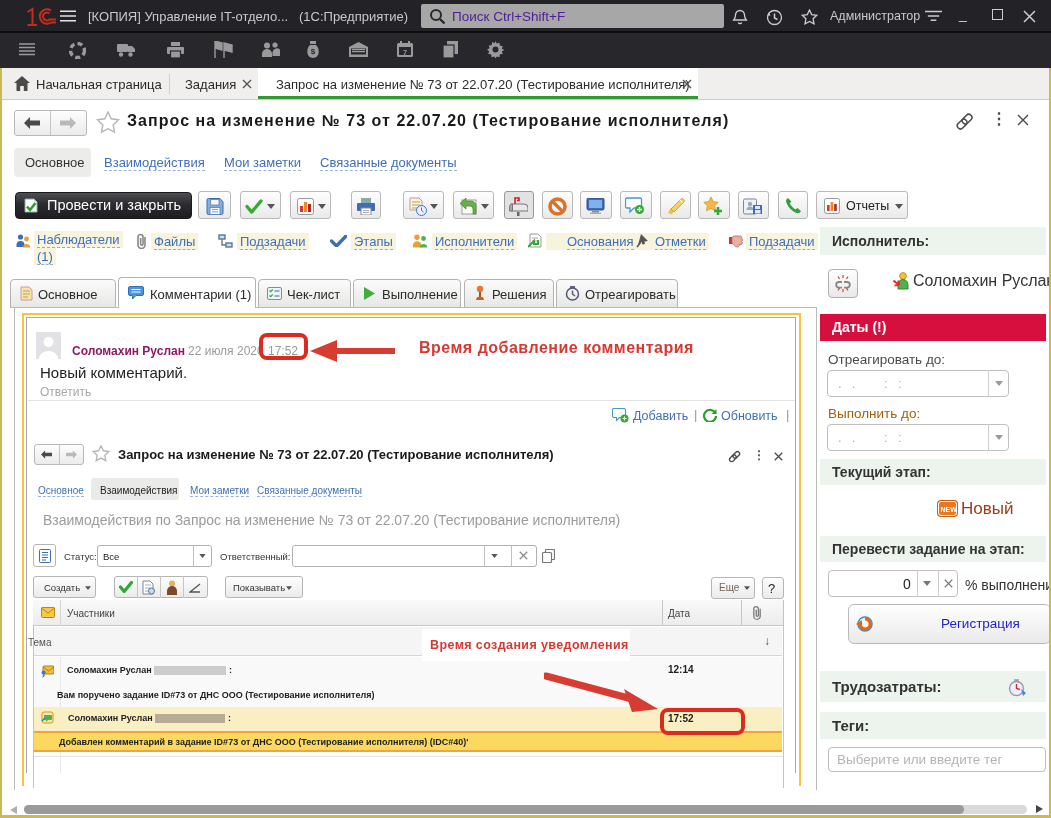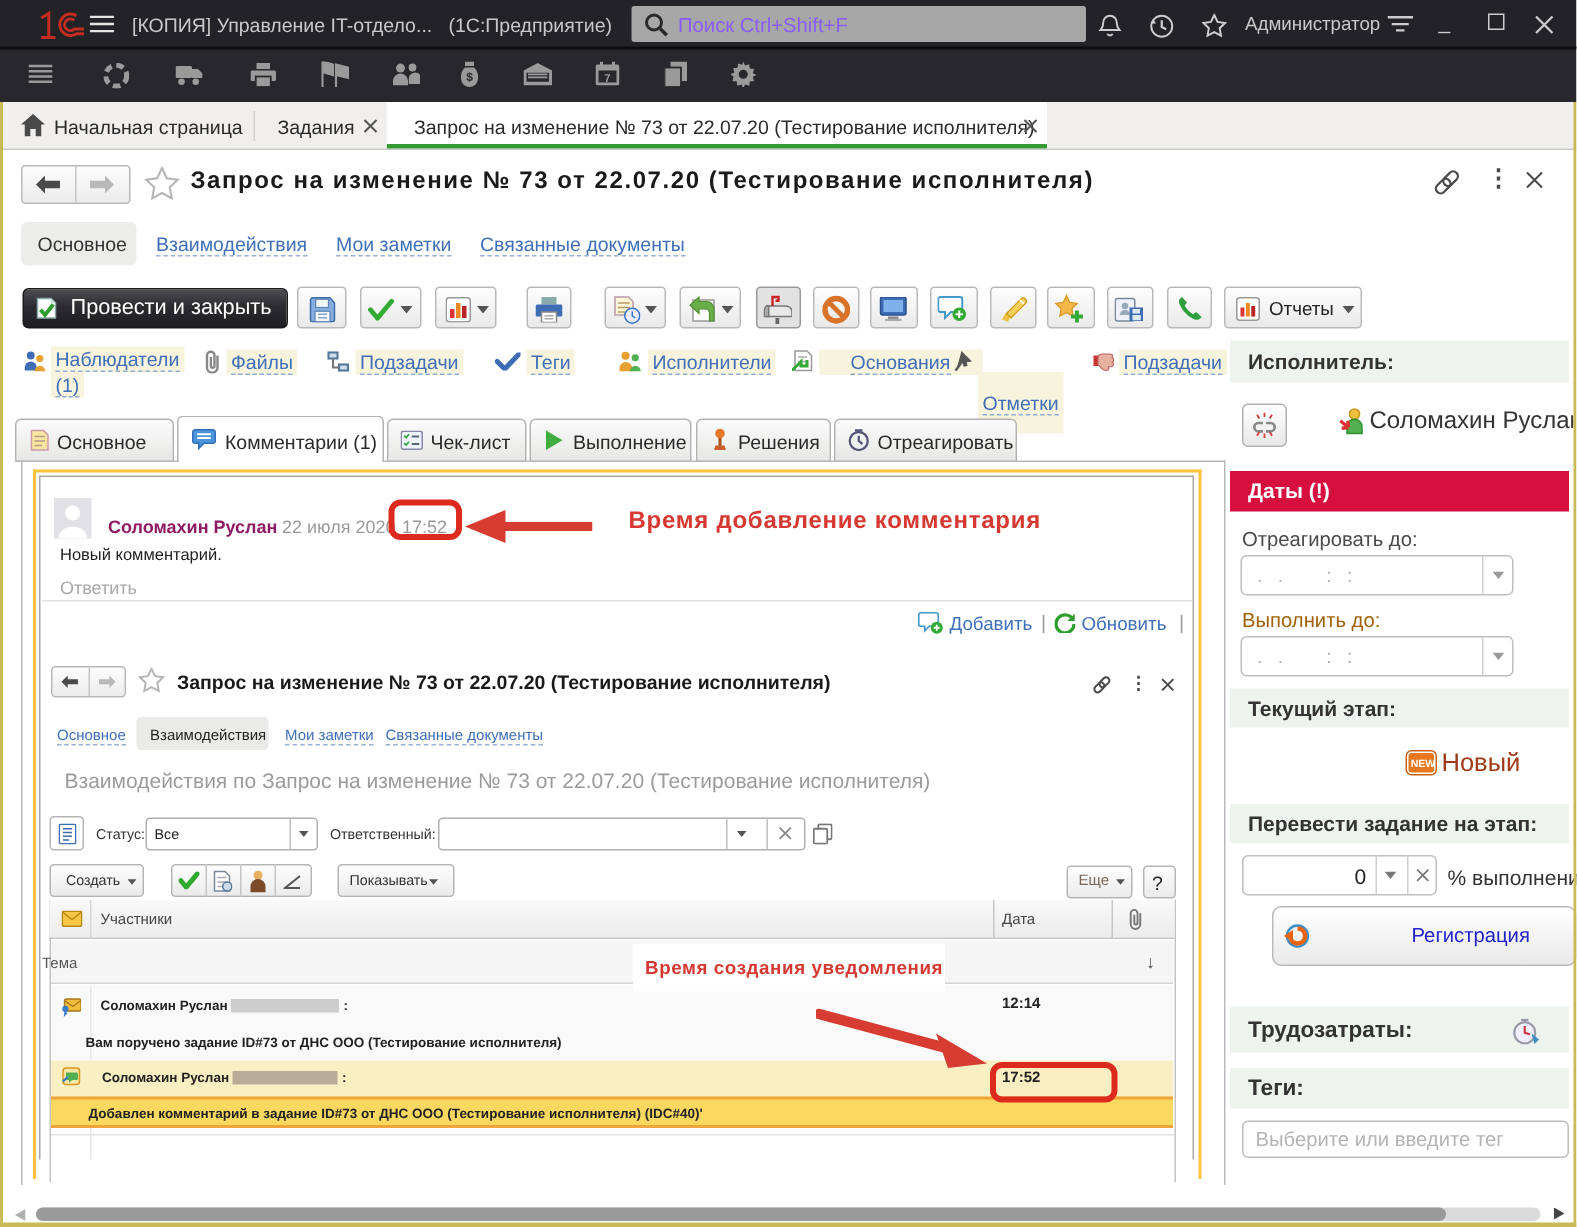--- a/index.html
+++ b/index.html
@@ -34,21 +34,21 @@
 </svg>
 <svg class="ic" style="left:60px;top:9px" width="16" height="14" viewBox="0 0 17 14" stroke="#e4e4e4" stroke-width="1.6">
     <path d="M0 2h17M0 7h17M0 12h17"></path>
   </svg>
 <div class="abs ttext" style="left:88px;top:9px">[КОПИЯ] Управление IT-отдело...&nbsp;&nbsp;&nbsp;(1С:Предприятие)</div>
 <div class="abs searchbox"></div>
 <svg class="ic" style="left:429px;top:8px" width="17" height="17" viewBox="0 0 17 17">
     <circle cx="7" cy="7" r="5" fill="none" stroke="#2a2a2a" stroke-width="2"></circle>
     <path d="M11 11 L15.5 15.5" stroke="#2a2a2a" stroke-width="2.4"></path>
   </svg>
-<div class="abs" style="left:452px;top:9px;font-size:13.5px;color:#8b5cf6">Поиск Ctrl+Shift+F</div>
+<div class="abs" style="left:452px;top:9px;font-size:13.5px;color:#4c1d95">Поиск Ctrl+Shift+F</div>
 <svg class="ic" style="left:732px;top:9px" width="16" height="16" viewBox="0 0 16 16" fill="none" stroke="#cdcdcd" stroke-width="1.3">
     <path d="M8 1.5 a4.5 4.5 0 0 1 4.5 4.5 c0 3 1.2 4.3 1.8 5 H1.7 c0.6-0.7 1.8-2 1.8-5 A4.5 4.5 0 0 1 8 1.5 z"></path>
     <path d="M6.3 13.5 a1.8 1.8 0 0 0 3.4 0"></path>
   </svg>
 <svg class="ic" style="left:766px;top:9px" width="17" height="17" viewBox="0 0 17 17" fill="none" stroke="#cdcdcd" stroke-width="1.3">
     <circle cx="8.5" cy="8.5" r="7"></circle>
     <path d="M8.5 4.5 V9 l3 1.5" stroke-width="1.5"></path>
     <path d="M2.8 3.5 L1.2 6.8 L4.6 6.6" fill="#cdcdcd" stroke="none"></path>
   </svg>
 <svg class="ic" style="left:801px;top:9px" width="17" height="16" viewBox="0 0 17 16" fill="none" stroke="#cdcdcd" stroke-width="1.3">
@@ -294,39 +294,39 @@
 <div class="chip" style="left:151px;top:233px;padding:1px 3px"><a>Файлы</a></div>
 <svg class="ic" style="left:218px;top:234px" width="15" height="14" viewBox="0 0 15 14" fill="none" stroke="#777" stroke-width="1.4">
     <rect x="1" y="1" width="6" height="4" fill="#cde" stroke="#579"></rect>
     <rect x="8" y="9" width="6" height="4" fill="#cde" stroke="#579"></rect>
     <path d="M4 5 v6 h4"></path>
   </svg>
 <div class="chip" style="left:237px;top:233px;padding:1px 3px"><a>Подзадачи</a></div>
 <svg class="ic" style="left:330px;top:235px" width="17" height="12" viewBox="0 0 17 12">
     <path d="M1.5 6 l5 5 L16 1" stroke="#3e6db5" stroke-width="3.4" fill="none" stroke-linecap="round" stroke-linejoin="round"></path>
   </svg>
-<div class="chip" style="left:351px;top:233px;padding:1px 3px"><a>Теги</a></div>
+<div class="chip" style="left:351px;top:233px;padding:1px 3px"><a>Этапы</a></div>
 <svg class="ic" style="left:412px;top:234px" width="16" height="14" viewBox="0 0 16 14">
     <circle cx="5" cy="3.2" r="2.7" fill="#e8a030"></circle>
     <path d="M1 11.5 a4.2 4.2 0 0 1 8.4 0 v2 H1 z" fill="#e8a030"></path>
     <circle cx="11.5" cy="4.5" r="2.4" fill="#52b052"></circle>
     <path d="M8 13.5 a3.6 3.6 0 0 1 7.2 0 z" fill="#52b052"></path>
   </svg>
 <div class="chip" style="left:432px;top:233px;padding:1px 3px"><a>Исполнители</a></div>
 <svg class="ic" style="left:528px;top:233px" width="14" height="15" viewBox="0 0 14 15">
     <path d="M2 1 h8 l3 3 v10 H2 z" fill="#fff" stroke="#999"></path>
     <path d="M4 5 h6 M4 8 h6" stroke="#aaa"></path>
     <path d="M0 14 l6-6 v3 h4 v-4" stroke="#3a3" stroke-width="2" fill="none"></path>
   </svg>
 <div class="chip" style="left:546px;top:233px;padding:1px 21px"><a>Основания</a></div>
 <svg class="ic" style="left:635px;top:233px" width="14" height="15" viewBox="0 0 14 15">
     <path d="M6 1 L13 8 L9.5 8.5 L10 11 L7.5 11.5 L6.5 9 L3 12 z" fill="#555"></path>
     <path d="M2 14 L5.5 9.5" stroke="#555" stroke-width="1.6"></path>
   </svg>
-<div class="chip" style="left:652px;top:248px;padding:13px 3px"><a>Отметки</a></div>
+<div class="chip" style="left:652px;top:233px;padding:1px 3px"><a>Отметки</a></div>
 <svg class="ic" style="left:728px;top:234px" width="15" height="14" viewBox="0 0 15 14">
     <path d="M1 3 h3 v7 H1 z" fill="#c33"></path>
     <path d="M4 9 c2 2 3 4 5.5 4 c1.5 0 2-1.2 1.5-2.5 h2 a1.6 1.6 0 0 0 .5-3 a1.6 1.6 0 0 0 0-3 c1-1.5 0-2.5-2-2.5 H7 C5.5 2 4.5 2.5 4 3.5 z" fill="#e8b0a0" stroke="#b66" stroke-width="0.8"></path>
   </svg>
 <div class="chip" style="left:746px;top:233px;padding:1px 3px"><a>Подзадачи</a></div>
 <div class="abs" style="left:832px;top:233px;font-size:14px;font-weight:bold;color:#333">Исполнитель:</div>
 
 <div class="ctab" style="left:10px;width:106px"></div>
 <svg class="ic" style="left:20px;top:286px" width="13" height="15" viewBox="0 0 13 15">
     <path d="M1 1 h8 l3 3 v10 H1 z" fill="#f6e6a0" stroke="#c9a"></path>
@@ -374,21 +374,21 @@
 <div class="abs" style="left:26px;top:317px;width:770px;height:456px;border:1px solid #a9a9a9;border-bottom:none;background:#fff"></div>
 
 <div class="abs" style="left:36px;top:332px;width:25px;height:27px;background:#e2e2e6"></div>
 <svg class="ic" style="left:36px;top:332px" width="25" height="27" viewBox="0 0 25 27">
     <circle cx="12.5" cy="10" r="5" fill="#fff"></circle>
     <path d="M3 27 a9.5 8 0 0 1 19 0 z" fill="#fff"></path>
   </svg>
 <div class="abs" style="left:72px;top:344px;font-size:12px;font-weight:bold;color:#8e1a62">Соломахин Руслан</div>
 <div class="abs" style="left:188px;top:344px;font-size:12px;color:#9a9a9a">22 июля 2020</div>
 <div class="abs" style="left:268px;top:344px;font-size:12px;color:#9a9a9a">17:52</div>
-<div class="abs" style="left:40px;top:364px;font-size:11px;color:#222">Новый комментарий.</div>
+<div class="abs" style="left:40px;top:364px;font-size:15px;color:#222">Новый комментарий.</div>
 <div class="abs" style="left:40px;top:385px;font-size:12px;color:#a8a8a8">Ответить</div>
 <div class="abs" style="left:28px;top:400px;width:767px;height:1px;background:#e3e3e3"></div>
 <svg class="ic" style="left:612px;top:408px" width="17" height="15" viewBox="0 0 17 15">
     <path d="M2 0.5 h10 a1.5 1.5 0 0 1 1.5 1.5 v6 a1.5 1.5 0 0 1-1.5 1.5 H7.5 l-3 3 v-3 H2 A1.5 1.5 0 0 1 0.5 8 V2 A1.5 1.5 0 0 1 2 0.5 z" fill="#fff" stroke="#49c" stroke-width="1.1"></path>
     <circle cx="12.5" cy="10.5" r="4" fill="#3a3"></circle>
     <path d="M12.5 8.5 v4 M10.5 10.5 h4" stroke="#fff" stroke-width="1.2"></path>
   </svg>
 <div class="abs" style="left:633px;top:409px;font-size:12.5px;color:#3f6fb8">Добавить</div>
 <div class="abs" style="left:694px;top:407px;font-size:13px;color:#999">|</div>
 <svg class="ic" style="left:703px;top:408px" width="14" height="14" viewBox="0 0 14 14">

